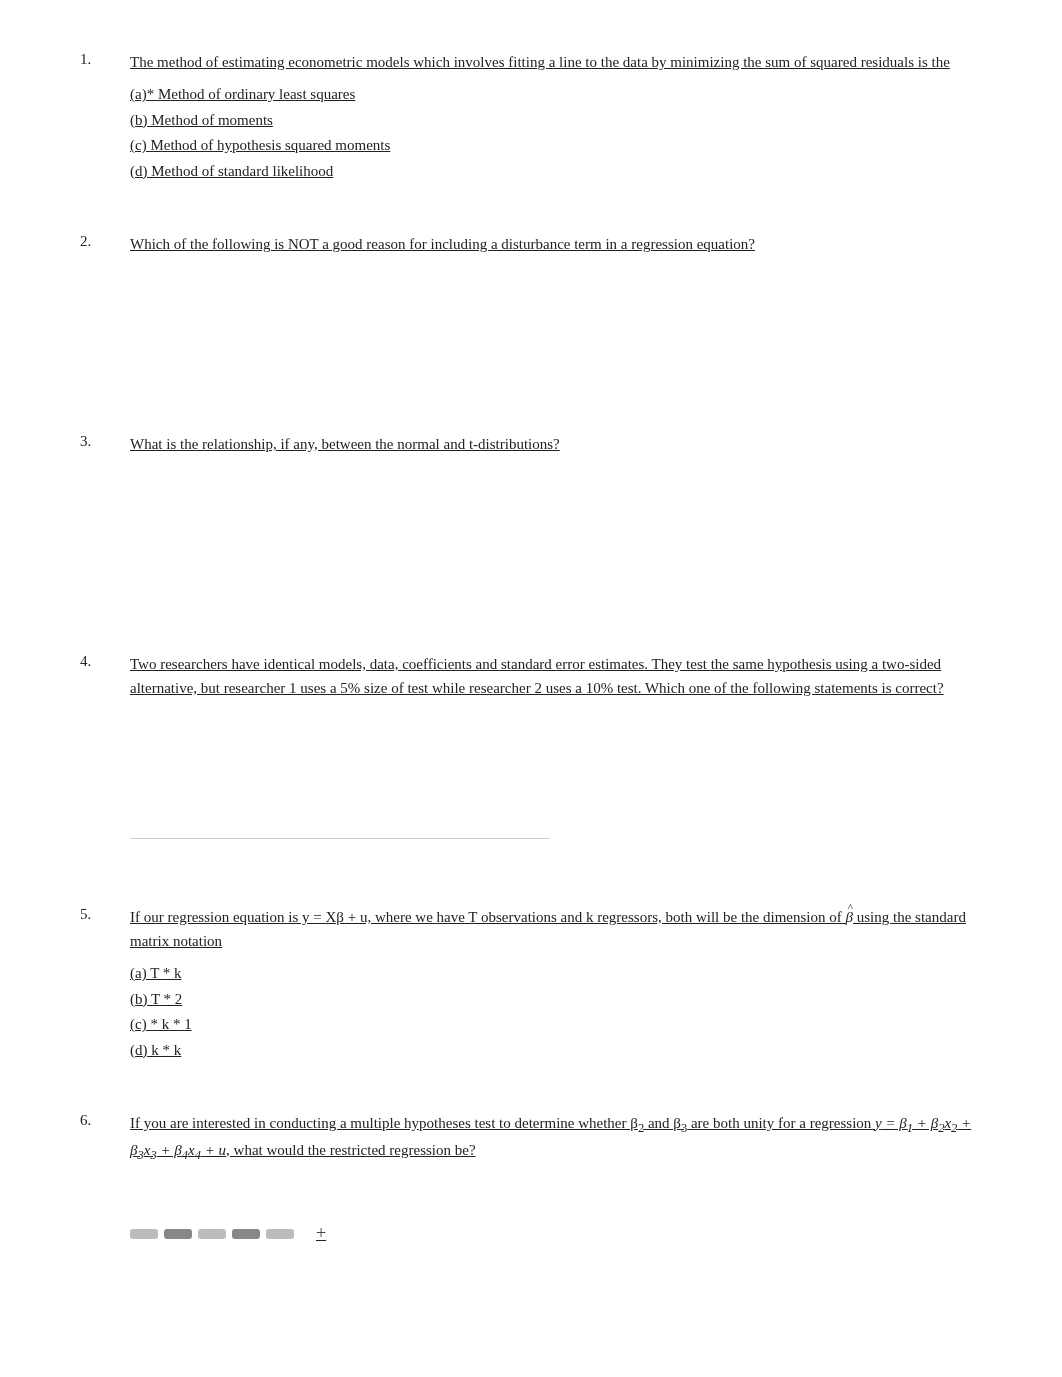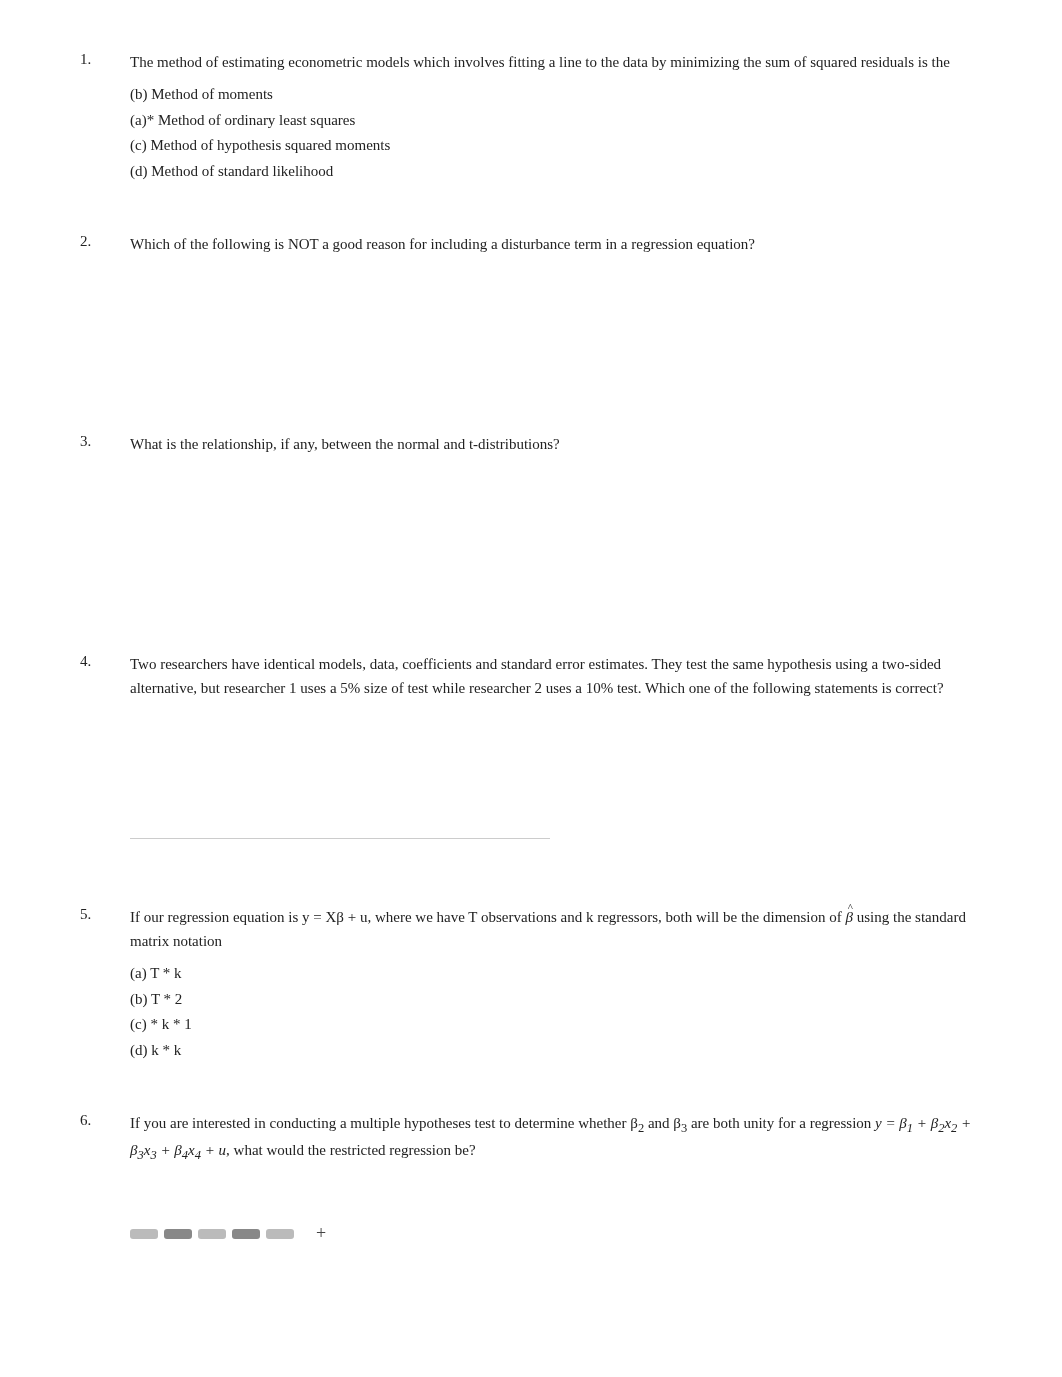--- a/index.html
+++ b/index.html
@@ -31,20 +31,21 @@
 
     .question-number {
       min-width: 50px;
       font-size: 15px;
       color: #222;
       padding-top: 1px;
     }
 
     .question-body {
       flex: 1;
+      text-decoration: underline;
     }
 
     .question-text {
       line-height: 1.6;
       margin-bottom: 8px;
     }
 
     .answer-options {
       list-style: none;
       margin-top: 4px;
@@ -123,22 +124,22 @@
 </head>
 <body>
 
 <ol class="question-list">
 
   <li class="question-item">
     <div class="question-number">1.</div>
     <div class="question-body">
       <div class="question-text">The method of estimating econometric models which involves fitting a line to the data by minimizing the sum of squared residuals is the</div>
       <ul class="answer-options">
+        <li class="answer-option">(a)* Method of ordinary least squares</li>
         <li class="answer-option">(b) Method of moments</li>
-        <li class="answer-option">(a)* Method of ordinary least squares</li>
         <li class="answer-option">(c) Method of hypothesis squared moments</li>
         <li class="answer-option">(d) Method of standard likelihood</li>
       </ul>
     </div>
   </li>
 
   <li class="question-item">
     <div class="question-number">2.</div>
     <div class="question-body">
       <div class="question-text">Which of the following is NOT a good reason for including a disturbance term in a regression equation?</div>

